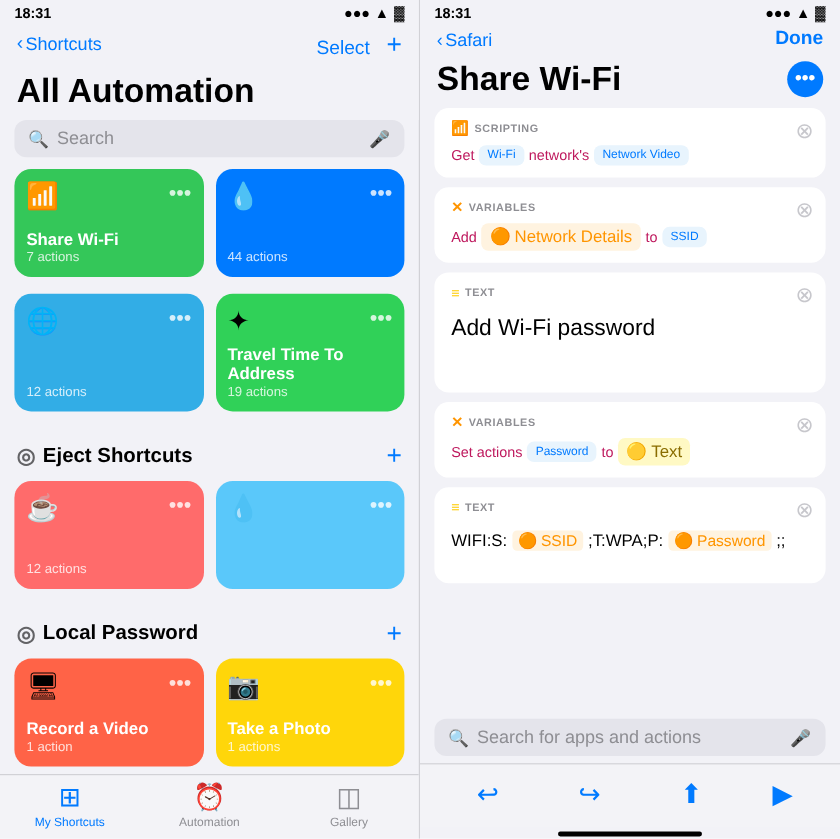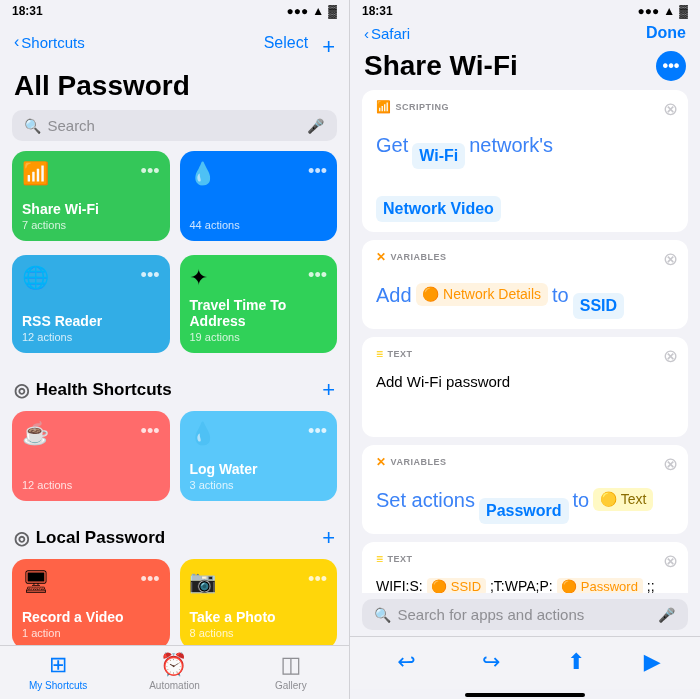--- a/index.html
+++ b/index.html
@@ -50,22 +50,21 @@
       display: flex;
       align-items: center;
       gap: 2px;
     }
 
     .nav-back-chevron { font-size: 16px; }
 
     .nav-actions {
       display: flex;
       gap: 14px;
-      align-items: flex-start;
-      margin-top: 10px;
+      align-items: flex-end;
     }
 
     .nav-select { color: #007aff; font-size: 16px; }
     .nav-plus { color: #007aff; font-size: 22px; font-weight: 300; }
 
     .page-title {
       font-size: 28px;
       font-weight: 700;
       padding: 4px 14px 8px;
       background: #f2f2f7;
@@ -241,29 +240,28 @@
 
     .action-content {
       font-size: 16px;
       line-height: 1.5;
       display: flex;
       flex-wrap: wrap;
       align-items: center;
       gap: 4px;
     }
 
-    .action-text { color: #3b82f6; font-size: 20px; }
+    .action-text { color: #be185d; font-size: 12px; }
 
     .action-chip {
       background: #e8f4fd;
       border-radius: 6px;
       padding: 1px 7px;
-      font-size: 16px;
-      font-weight: 700;
-      margin-top: 23px;
+      font-size: 10px;
+      font-weight: 400;
     }
 
     .chip-blue { color: #007aff; background: #e8f4fd; }
     .chip-orange { color: #ff9500; background: #fff3e0; }
     .chip-yellow { color: #8a6d00; background: #fff9c4; }
 
     .chip-with-icon {
       display: inline-flex;
       align-items: center;
       gap: 3px;
@@ -275,21 +273,21 @@
 
     .action-dismiss {
       position: absolute;
       top: 8px;
       right: 10px;
       color: #c7c7cc;
       font-size: 18px;
     }
 
     .action-body-text {
-      font-size: 15px;
+      font-size: 19px;
       color: #000;
       padding: 6px 0 4px;
       min-height: 60px;
     }
 
     .bottom-search {
       margin: 6px 12px;
       background: #e4e4eb;
       border-radius: 10px;
       padding: 7px 12px;
@@ -354,21 +352,21 @@
     <div class="nav-back">
       <span class="nav-back-chevron">‹</span>
       <span>Shortcuts</span>
     </div>
     <div class="nav-actions">
       <span class="nav-select">Select</span>
       <span class="nav-plus">+</span>
     </div>
   </div>
 
-  <div class="page-title">All Password</div>
+  <div class="page-title">All Automation</div>
 
   <div class="search-bar">
     <span class="search-icon">🔍</span>
     <span class="search-text">Search</span>
     <span class="mic-icon">🎤</span>
   </div>
 
   <div class="shortcuts-scroll">
 
     <div class="shortcuts-grid">
@@ -393,62 +391,57 @@
       </div>
     </div>
 
     <div class="shortcuts-grid">
       <div class="shortcut-card card-teal">
         <div class="shortcut-card-header">
           <span class="shortcut-icon">🌐</span>
           <span class="shortcut-menu">•••</span>
         </div>
         <div class="shortcut-card-footer">
-          <div class="shortcut-name">RSS Reader</div>
           <div class="shortcut-actions">12 actions</div>
         </div>
       </div>
       <div class="shortcut-card card-light-green">
         <div class="shortcut-card-header">
           <span class="shortcut-icon">✦</span>
           <span class="shortcut-menu">•••</span>
         </div>
         <div class="shortcut-card-footer">
           <div class="shortcut-name">Travel Time To Address</div>
           <div class="shortcut-actions">19 actions</div>
         </div>
       </div>
     </div>
 
     <div class="section-header">
       <div class="section-title">
         <span class="section-icon">◎</span>
-        <span>Health Shortcuts</span>
+        <span>Eject Shortcuts</span>
       </div>
       <span class="section-plus">+</span>
     </div>
 
     <div class="shortcuts-grid">
       <div class="shortcut-card card-salmon">
         <div class="shortcut-card-header">
           <span class="shortcut-icon">☕</span>
           <span class="shortcut-menu">•••</span>
         </div>
         <div class="shortcut-card-footer">
           <div class="shortcut-actions">12 actions</div>
         </div>
       </div>
       <div class="shortcut-card card-cyan">
         <div class="shortcut-card-header">
           <span class="shortcut-icon">💧</span>
           <span class="shortcut-menu">•••</span>
-        </div>
-        <div class="shortcut-card-footer">
-          <div class="shortcut-name">Log Water</div>
-          <div class="shortcut-actions">3 actions</div>
         </div>
       </div>
     </div>
 
     <div class="section-header">
       <div class="section-title">
         <span class="section-icon">◎</span>
         <span>Local Password</span>
       </div>
       <span class="section-plus">+</span>
@@ -465,21 +458,21 @@
           <div class="shortcut-actions">1 action</div>
         </div>
       </div>
       <div class="shortcut-card card-yellow">
         <div class="shortcut-card-header">
           <span class="shortcut-icon">📷</span>
           <span class="shortcut-menu">•••</span>
         </div>
         <div class="shortcut-card-footer">
           <div class="shortcut-name">Take a Photo</div>
-          <div class="shortcut-actions">8 actions</div>
+          <div class="shortcut-actions">1 actions</div>
         </div>
       </div>
     </div>
 
   </div>
 
   <div class="tab-bar">
     <div class="tab-item active">
       <span class="tab-icon">⊞</span>
       <span>My Shortcuts</span>

